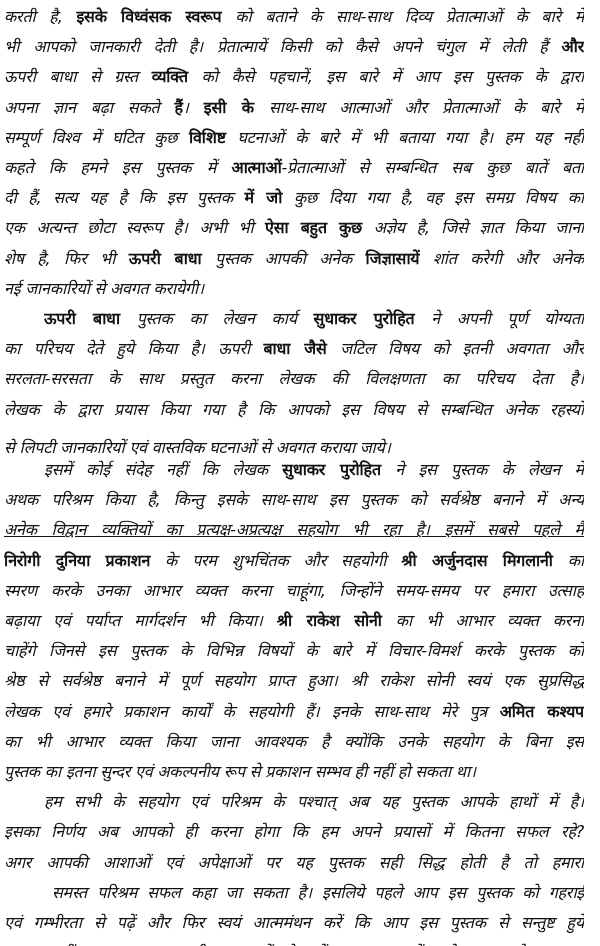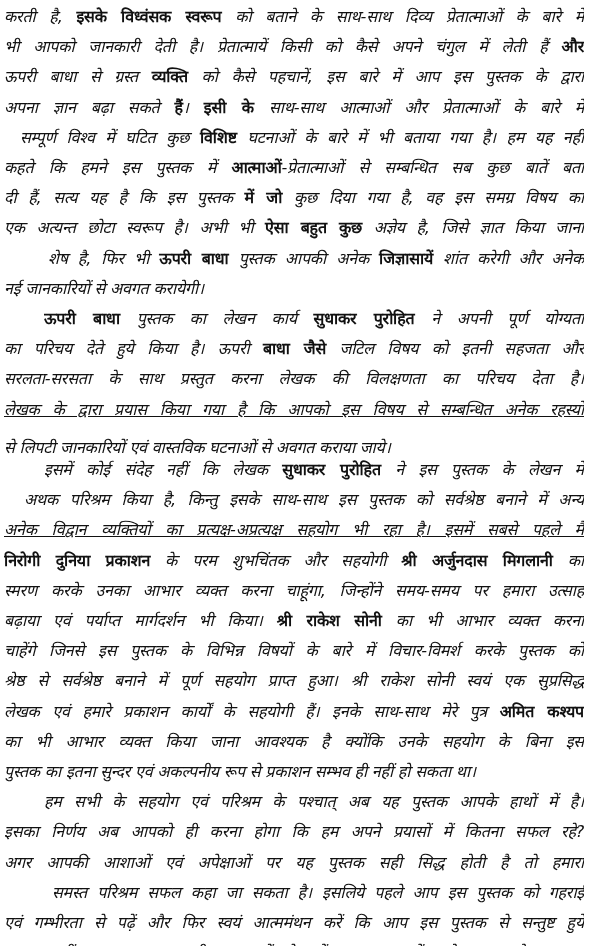--- a/index.html
+++ b/index.html
@@ -54,37 +54,37 @@
 </style>
 </head>
 <body>
 
 <div class="page" id="page">
     <div>
       <div class="line" style="top: 2px;"><span class="seg-n">करती है, </span><span class="seg-b">इसके विध्वंसक स्वरूप</span><span class="seg-n"> को बताने के साथ-साथ दिव्य प्रेतात्माओं के बारे में</span></div>
       <div class="line" style="top: 32.2px;"><span class="seg-n">भी आपको जानकारी देती है। प्रेतात्मायें किसी को कैसे अपने चंगुल में लेती हैं </span><span class="seg-b">और</span></div>
       <div class="line" style="top: 62.4px;"><span class="seg-n">ऊपरी बाधा से ग्रस्त </span><span class="seg-b">व्यक्ति</span><span class="seg-n"> को कैसे पहचानें, इस बारे में आप इस पुस्तक के द्वारा</span></div>
       <div class="line" style="top: 92.6px;"><span class="seg-n">अपना ज्ञान बढ़ा सकते </span><span class="seg-b">हैं</span><span class="seg-n">। </span><span class="seg-b">इसी के</span><span class="seg-n"> साथ-साथ आत्माओं और प्रेतात्माओं के बारे में</span></div>
-      <div class="line" style="top: 122.8px; margin-left: 16px;"><span class="seg-n">सम्पूर्ण विश्व में घटित कुछ </span><span class="seg-b">विशिष्ट</span><span class="seg-n"> घटनाओं के बारे में भी बताया गया है। हम यह नहीं</span></div>
+      <div class="line" style="top: 122.8px;"><span class="seg-n">सम्पूर्ण विश्व में घटित कुछ </span><span class="seg-b">विशिष्ट</span><span class="seg-n"> घटनाओं के बारे में भी बताया गया है। हम यह नहीं</span></div>
       <div class="line" style="top: 153px;"><span class="seg-n">कहते कि हमने इस पुस्तक में </span><span class="seg-b">आत्माओं</span><span class="seg-n">-प्रेतात्माओं से सम्बन्धित सब कुछ बातें बता</span></div>
       <div class="line" style="top: 183.2px;"><span class="seg-n">दी हैं, सत्य यह है कि इस पुस्तक </span><span class="seg-b">में जो</span><span class="seg-n"> कुछ दिया गया है, वह इस समग्र विषय का</span></div>
       <div class="line" style="top: 213.4px;"><span class="seg-n">एक अत्यन्त छोटा स्वरूप है। अभी भी </span><span class="seg-b">ऐसा बहुत कुछ</span><span class="seg-n"> अज्ञेय है, जिसे ज्ञात किया जाना</span></div>
-      <div class="line" style="top: 243.6px; margin-left: 44px;"><span class="seg-n">शेष है, फिर भी </span><span class="seg-b">ऊपरी बाधा</span><span class="seg-n"> पुस्तक आपकी अनेक </span><span class="seg-b">जिज्ञासायें</span><span class="seg-n"> शांत करेगी और अनेक</span></div>
+      <div class="line" style="top: 243.6px;"><span class="seg-n">शेष है, फिर भी </span><span class="seg-b">ऊपरी बाधा</span><span class="seg-n"> पुस्तक आपकी अनेक </span><span class="seg-b">जिज्ञासायें</span><span class="seg-n"> शांत करेगी और अनेक</span></div>
       <div class="line last" style="top: 273.8px;"><span class="seg-n">नई जानकारियों से अवगत करायेगी।</span></div>
     </div>
     <div>
       <div class="line indent" style="top: 304px;"><span class="seg-b">ऊपरी बाधा</span><span class="seg-n"> पुस्तक का लेखन कार्य </span><span class="seg-b">सुधाकर पुरोहित</span><span class="seg-n"> ने अपनी पूर्ण योग्यता</span></div>
-      <div class="line" style="top: 334.2px;"><span class="seg-n">का परिचय देते हुये किया है। ऊपरी </span><span class="seg-b">बाधा जैसे</span><span class="seg-n"> जटिल विषय को इतनी सहजता और</span></div>
+      <div class="line" style="top: 334.2px;"><span class="seg-n">का परिचय देते हुये किया है। ऊपरी </span><span class="seg-b">बाधा जैसे</span><span class="seg-n"> जटिल विषय को इतनी अवगता और</span></div>
       <div class="line" style="top: 364.4px;"><span class="seg-n">सरलता-सरसता के साथ प्रस्तुत करना लेखक की विलक्षणता का परिचय देता है।</span></div>
-      <div class="line" style="top: 394.6px; text-decoration: underline;"><span class="seg-n">लेखक के द्वारा प्रयास किया गया है कि आपको इस विषय से सम्बन्धित अनेक रहस्यों</span></div>
+      <div class="line" style="top: 394.6px;"><span class="seg-n">लेखक के द्वारा प्रयास किया गया है कि आपको इस विषय से सम्बन्धित अनेक रहस्यों</span></div>
       <div class="line last" style="top: 424.8px; margin-top: 8px;"><span class="seg-n">से लिपटी जानकारियों एवं वास्तविक घटनाओं से अवगत कराया जाये।</span></div>
     </div>
     <div>
       <div class="line indent" style="top: 455px;"><span class="seg-n">इसमें कोई संदेह नहीं कि लेखक </span><span class="seg-b">सुधाकर पुरोहित</span><span class="seg-n"> ने इस पुस्तक के लेखन में</span></div>
-      <div class="line" style="top: 485.2px; margin-left: 20px;"><span class="seg-n">अथक परिश्रम किया है, किन्तु इसके साथ-साथ इस पुस्तक को सर्वश्रेष्ठ बनाने में अन्य</span></div>
+      <div class="line" style="top: 485.2px;"><span class="seg-n">अथक परिश्रम किया है, किन्तु इसके साथ-साथ इस पुस्तक को सर्वश्रेष्ठ बनाने में अन्य</span></div>
       <div class="line" style="top: 515.4px; text-decoration: underline;"><span class="seg-n">अनेक विद्वान व्यक्तियों का प्रत्यक्ष-अप्रत्यक्ष सहयोग भी रहा है। इसमें सबसे पहले मैं</span></div>
       <div class="line" style="top: 545.6px;"><span class="seg-b">निरोगी दुनिया प्रकाशन</span><span class="seg-n"> के परम शुभचिंतक और सहयोगी </span><span class="seg-b">श्री अर्जुनदास मिगलानी</span><span class="seg-n"> का</span></div>
       <div class="line" style="top: 575.8px;"><span class="seg-n">स्मरण करके उनका आभार व्यक्त करना चाहूंगा, जिन्होंने समय-समय पर हमारा उत्साह</span></div>
       <div class="line" style="top: 606px;"><span class="seg-n">बढ़ाया एवं पर्याप्त मार्गदर्शन भी किया। </span><span class="seg-b">श्री राकेश सोनी</span><span class="seg-n"> का भी आभार व्यक्त करना</span></div>
       <div class="line" style="top: 636.2px;"><span class="seg-n">चाहेंगे जिनसे इस पुस्तक के विभिन्न विषयों के बारे में विचार-विमर्श करके पुस्तक को</span></div>
       <div class="line" style="top: 666.4px;"><span class="seg-n">श्रेष्ठ से सर्वश्रेष्ठ बनाने में पूर्ण सहयोग प्राप्त हुआ। श्री राकेश सोनी स्वयं एक सुप्रसिद्ध</span></div>
       <div class="line" style="top: 696.6px;"><span class="seg-n">लेखक एवं हमारे प्रकाशन कार्यों के सहयोगी हैं। इनके साथ-साथ मेरे पुत्र </span><span class="seg-b">अमित कश्यप</span></div>
       <div class="line" style="top: 726.8px;"><span class="seg-n">का भी आभार व्यक्त किया जाना आवश्यक है क्योंकि उनके सहयोग के बिना इस</span></div>
       <div class="line last" style="top: 757px;"><span class="seg-n">पुस्तक का इतना सुन्दर एवं अकल्पनीय रूप से प्रकाशन सम्भव ही नहीं हो सकता था।</span></div>
     </div>

